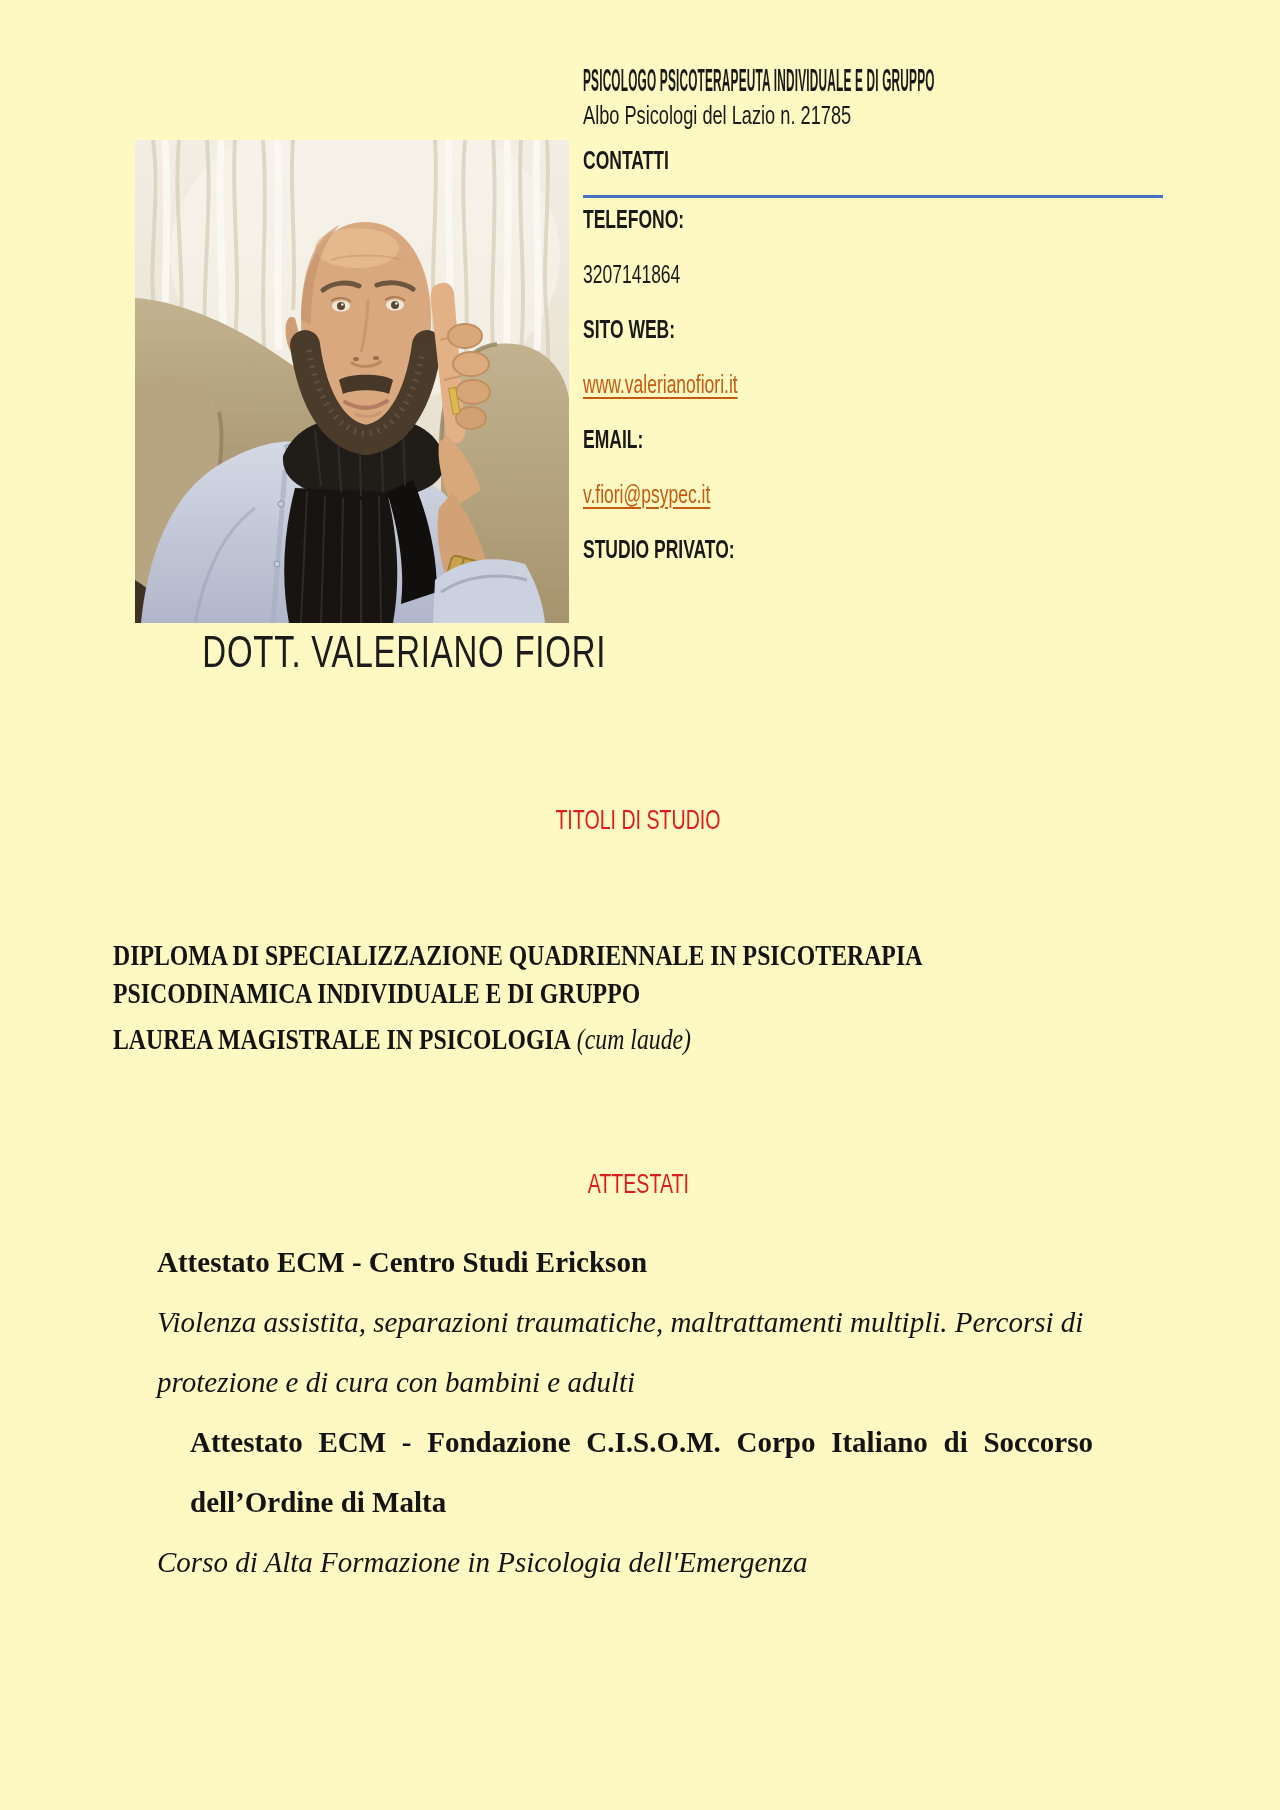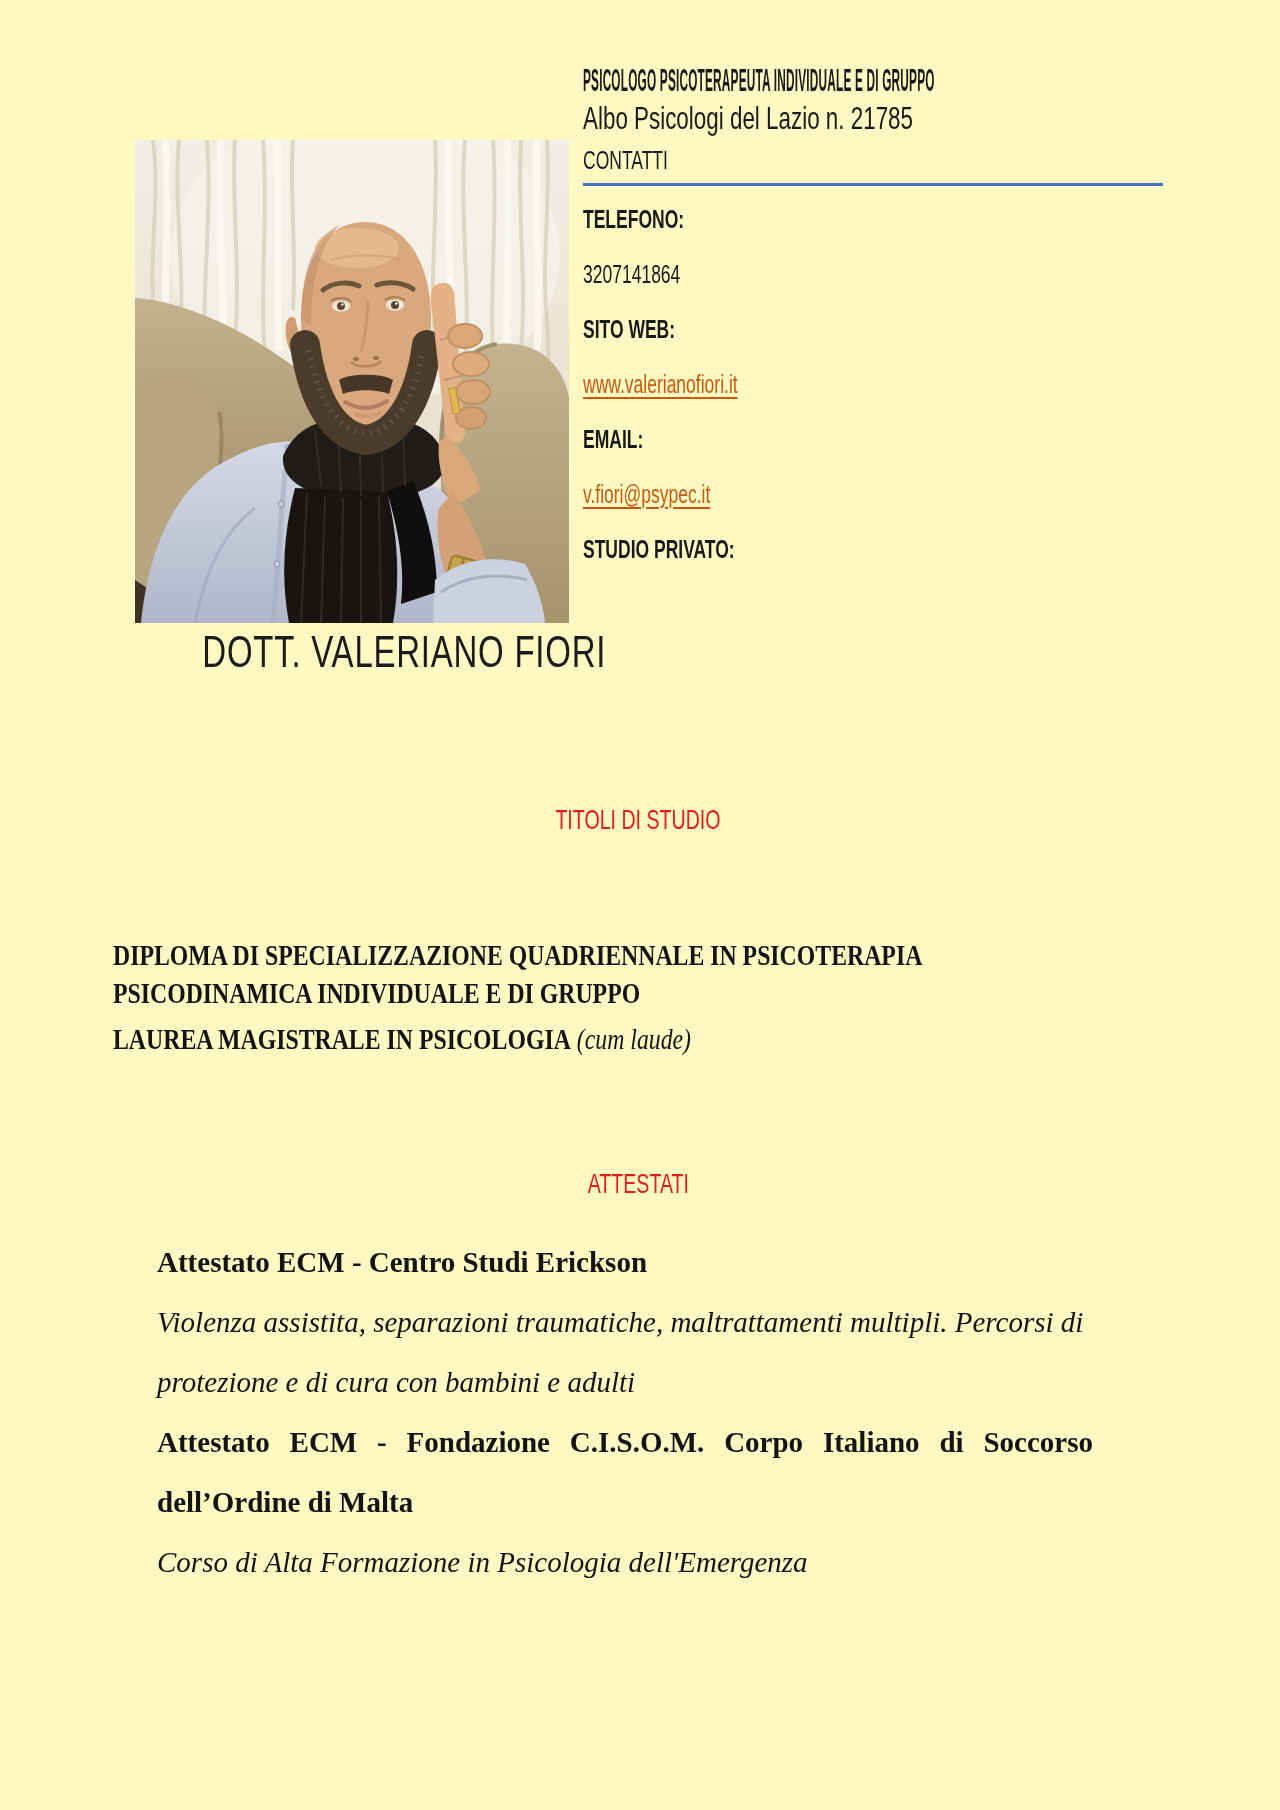--- a/index.html
+++ b/index.html
@@ -9,26 +9,26 @@
     font-family:"Liberation Sans", sans-serif; color:#191919;
   }
   
   .cond  { display:inline-block; transform:scaleX(0.70); transform-origin:0 50%; white-space:nowrap; }
   .cond-c{ display:inline-block; transform:scaleX(0.70); transform-origin:50% 50%; white-space:nowrap; }
 
   .profession-title {
     position:absolute; left:583px; top:62px; font-size:32px; font-weight:700;
     white-space:nowrap; transform:scaleX(0.37); transform-origin:0 0; letter-spacing:0.5px;
   }
-  .albo-line { position:absolute; left:583px; top:100px; font-size:32px; }
+  .albo-line { position:absolute; left:583px; top:100px; font-size:26px; }
 
   .contatti-header {
     position:absolute; left:583px; top:146px; width:580px;
-    font-size:25px; font-weight:400;
-    padding-bottom:8px; border-bottom:3px solid #4472c4;
+    font-size:25px; font-weight:700;
+    padding-bottom:20px; border-bottom:3px solid #4472c4;
   }
   .contact-list { position:absolute; left:583px; top:205px; width:580px; }
   .contact-line { height:55px; font-size:25px; }
   .contact-line.label { font-weight:700; }
   .contact-line a { color:#c55a11; text-decoration:underline; text-underline-offset:4px; }
 
   .photo-frame { position:absolute; left:135px; top:140px; width:434px; height:483px; }
   .photo-frame svg { display:block; width:100%; height:100%; }
 
   .photo-caption {
@@ -52,21 +52,21 @@
     transform:scaleX(0.82); transform-origin:0 50%;
   }
   .laurea-line { position:absolute; left:113px; top:1023px; font-size:29px; white-space:nowrap;
                  transform:scaleX(0.82); transform-origin:0 50%; }
   .laurea-line .b { font-weight:700; }
   .laurea-line .i { font-style:italic; font-weight:400; }
 
   .attestati-list { position:absolute; left:157px; top:1232px; width:978px;
                     font-size:29px; line-height:60px; }
   .att-title { font-weight:700; }
-  .att-title.justify { text-align:justify; margin-right:42px; }
+  .att-title.justify { text-align:justify; margin-right:42px;margin-left:33px; }
   .att-desc { font-style:italic; }
 </style>
 </head>
 <body>
 
 <div class="page">
 
   <div class="profession-title">PSICOLOGO PSICOTERAPEUTA INDIVIDUALE E DI GRUPPO</div>
   <div class="albo-line">
     <span class="cond">Albo Psicologi del Lazio n. 21785</span>

